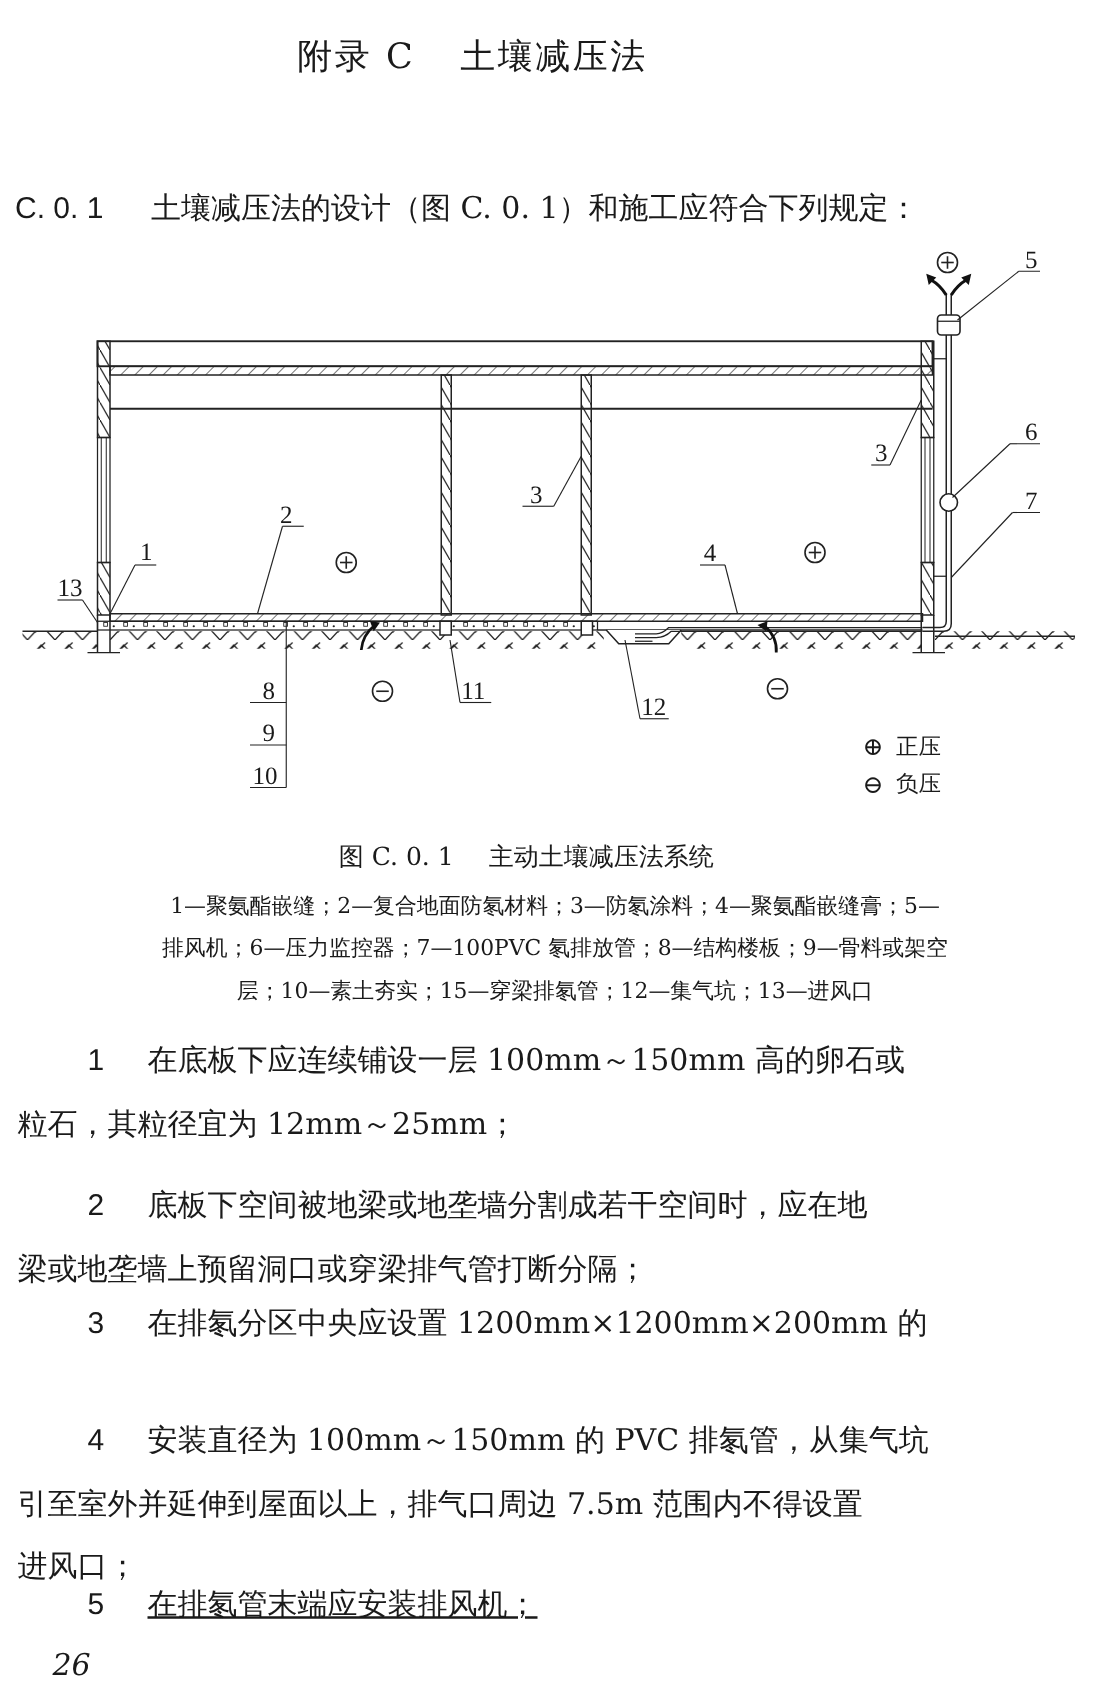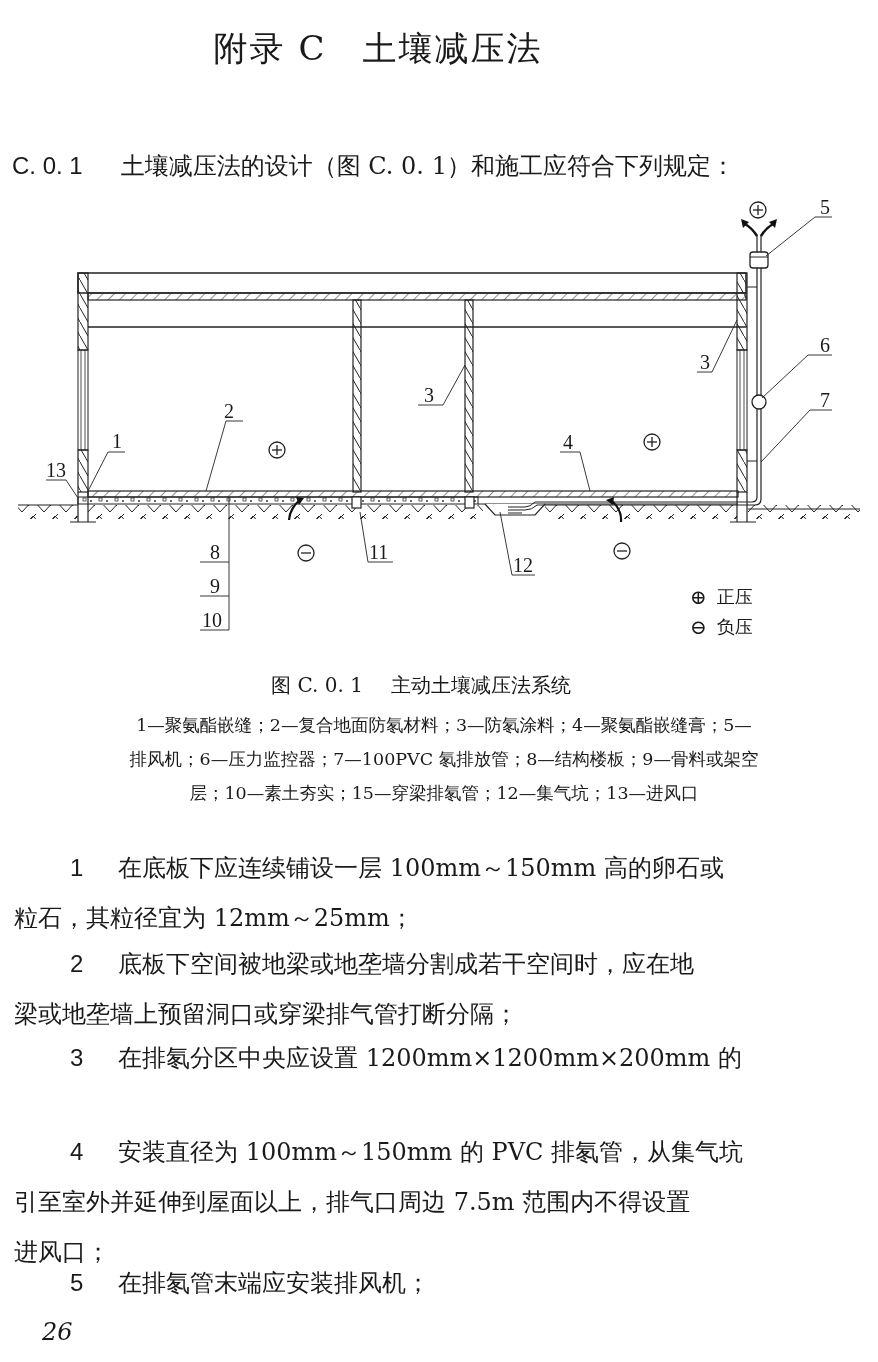--- a/index.html
+++ b/index.html
@@ -3,21 +3,21 @@
 <meta charset="utf-8">
 <style>
   html, body { margin: 0; padding: 0; background: #ffffff; }
   body {
     width: 878px; height: 1362px; position: relative; overflow: hidden;
     font-family: "DejaVu Serif", "Liberation Serif", serif; color: #1a1a1a;
   }
   .abs { position: absolute; }
   .title {
     left: 0; width: 756px; top: 26px; text-align: center;
-    font-size: 34px; letter-spacing: 2px; font-weight: normal;
+    font-size: 28px; letter-spacing: 2px; font-weight: normal;
   }
   .title .gap { display: inline-block; width: 36px; }
   .clause {
     left: 12px; top: 150px; font-size: 24px; white-space: nowrap;
   }
   .clause .num { font-family: "Liberation Sans", "DejaVu Sans", sans-serif; margin-right: 38px; }
   .diagram { left: 0; top: 190px; width: 878px; height: 460px; }
   .legend-item { font-size: 18px; display: flex; align-items: center; gap: 10px; }
   .caption {
     left: 0; width: 842px; top: 672px; text-align: center; font-size: 20px;
@@ -232,33 +232,33 @@
 <div class="abs caption">
   <span>图 C. 0. 1</span><span class="gap"></span><span>主动土壤减压法系统</span>
 </div>
 
 <div class="abs notes">
   <div>1—聚氨酯嵌缝；2—复合地面防氡材料；3—防氡涂料；4—聚氨酯嵌缝膏；5—</div>
   <div>排风机；6—压力监控器；7—100PVC 氡排放管；8—结构楼板；9—骨料或架空</div>
   <div>层；10—素土夯实；15—穿梁排氡管；12—集气坑；13—进风口</div>
 </div>
 
-<div class="abs para" style="top:843px;">
+<div class="abs para" style="top:823px;">
   <div><span class="num">1</span><span>在底板下应连续铺设一层 100mm～150mm 高的卵石或</span></div>
   <div>粒石，其粒径宜为 12mm～25mm；</div>
 </div>
 <div class="abs para" style="top:939px;">
   <div><span class="num">2</span><span>底板下空间被地梁或地垄墙分割成若干空间时，应在地</span></div>
   <div>梁或地垄墙上预留洞口或穿梁排气管打断分隔；</div>
 </div>
 <div class="abs para" style="top:1033px;">
   <div><span class="num">3</span><span>在排氡分区中央应设置 1200mm×1200mm×200mm 的</span></div>
 </div>
 <div class="abs para" style="top:1127px;">
   <div><span class="num">4</span><span>安装直径为 100mm～150mm 的 PVC 排氡管，从集气坑</span></div>
   <div>引至室外并延伸到屋面以上，排气口周边 7.5m 范围内不得设置</div>
   <div>进风口；</div>
 </div>
-<div class="abs para" style="top:1258px;">
+<div class="abs para" style="top:1258px;text-decoration:underline;">
   <div><span class="num">5</span><span>在排氡管末端应安装排风机；</span></div>
 </div>
 
 <div class="abs pagenum">26</div>
 
 </body></html>

